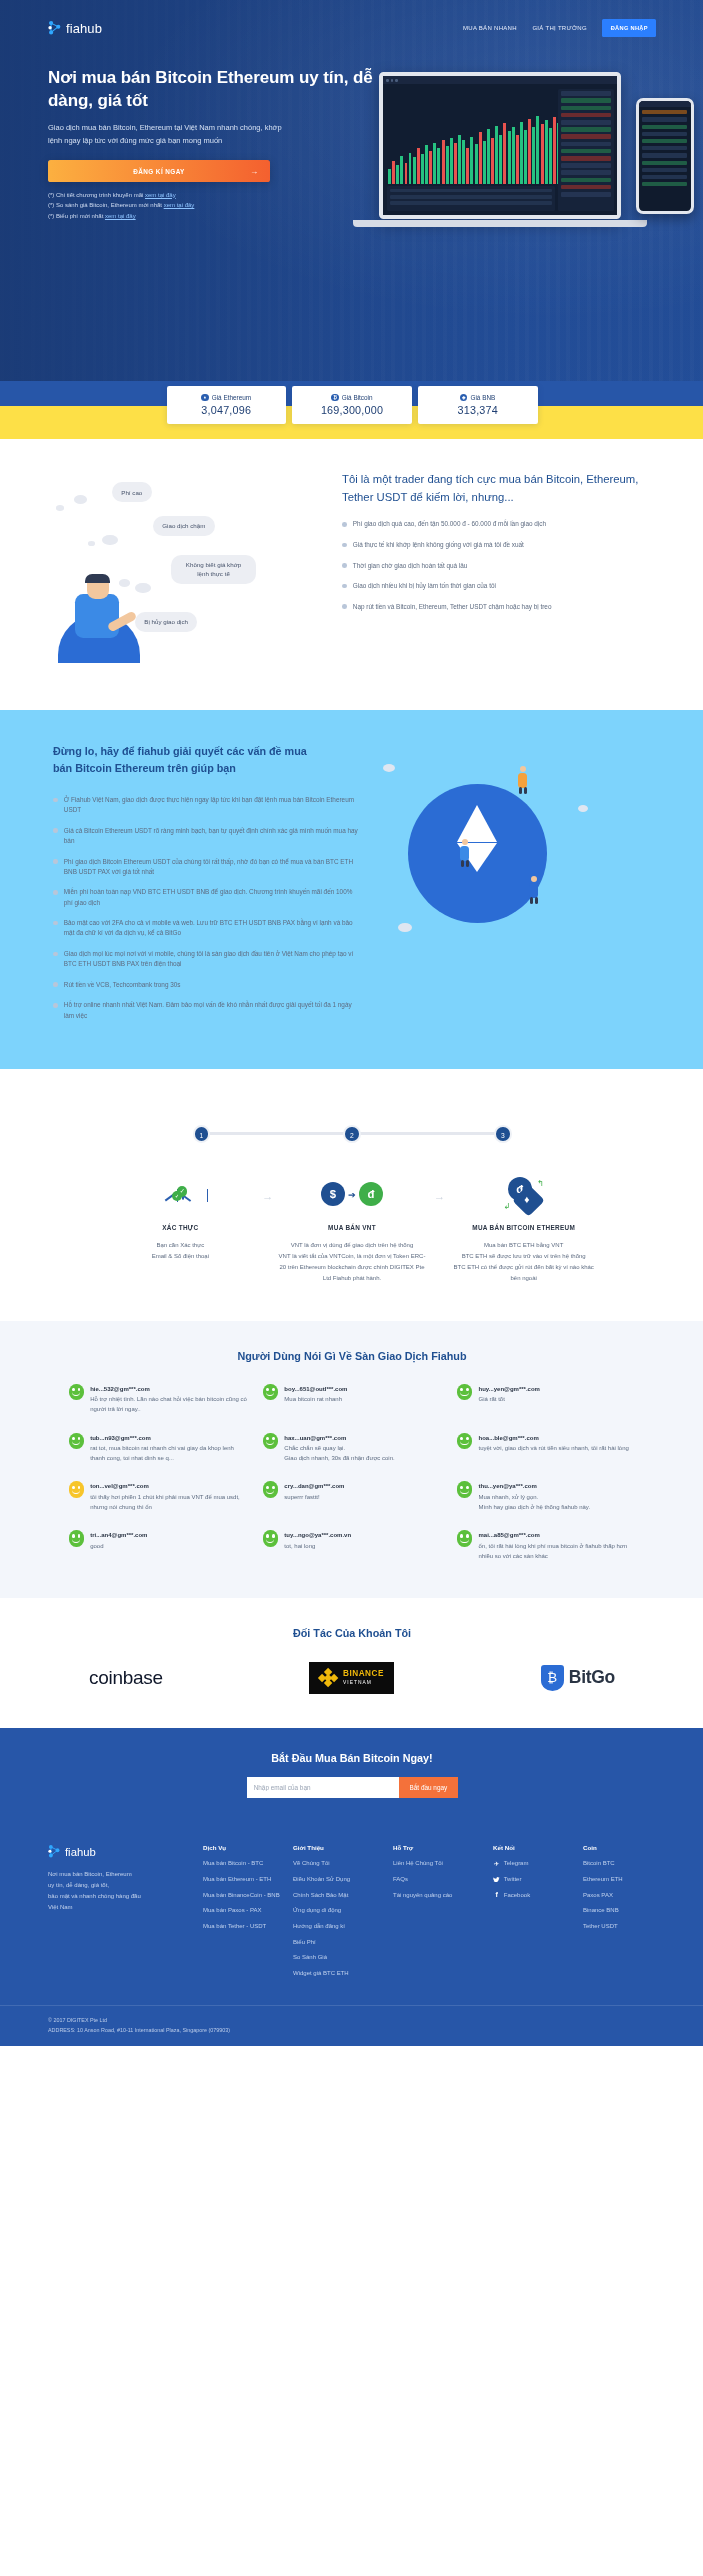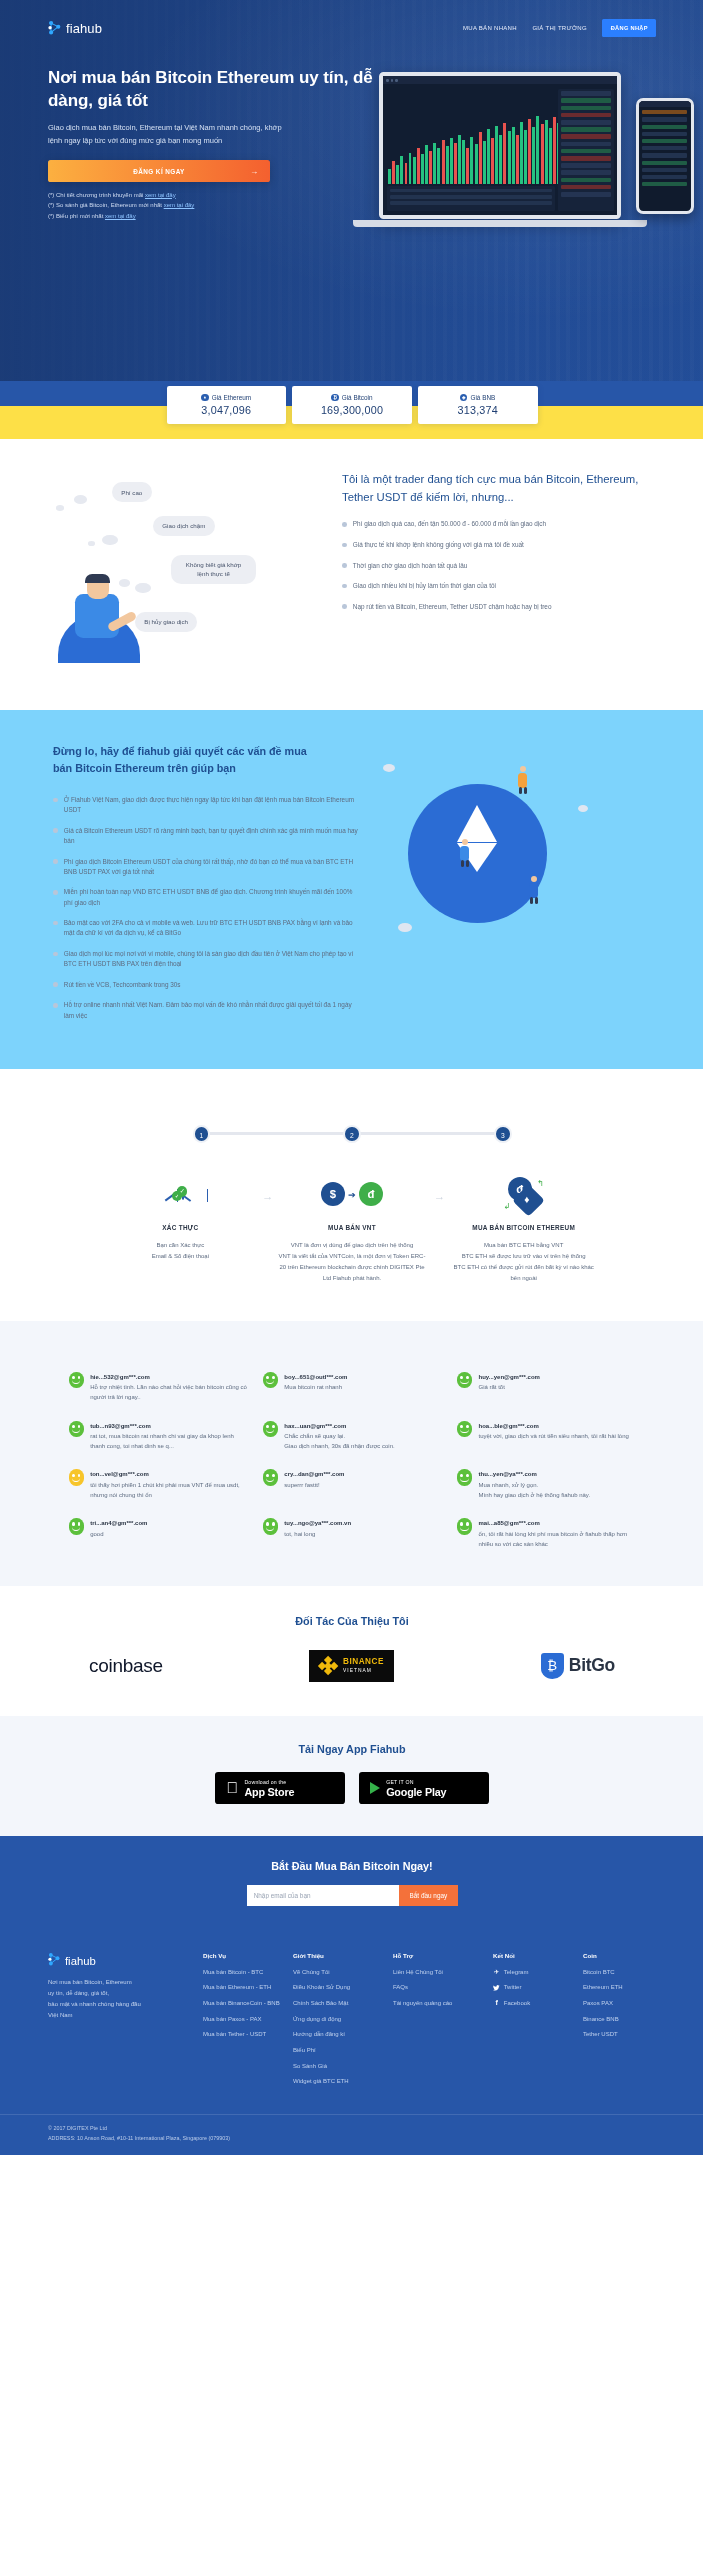--- a/index.html
+++ b/index.html
@@ -650,20 +650,21 @@
         </div>
         <div class="how-h3">MUA BÁN BITCOIN ETHEREUM</div>
         <div class="how-p pre" style="white-space: pre-line;">Mua bán BTC ETH bằng VNT
 BTC ETH sẽ được lưu trữ vào ví trên hệ thống
 BTC ETH có thể được gửi rút đến bất kỳ ví nào khác bên ngoài</div>
       </div>
     </div>
   </section>
 
   <section class="sec-test">
+    <h2 class="sec-h2c">Người Dùng Nói Gì Về Sàn Giao Dịch Fiahub</h2>
     <div class="test-grid" id="test-grid">
         <div class="test">
           <span class="smiley green">
             <span class="sm-eye l"></span>
             <span class="sm-eye r"></span>
             <span class="sm-mouth"></span>
           </span>
           <span><span class="test-em">hie...532@gm***.com</span><span class="test-tx pre" style="display:block;white-space:pre-line">Hỗ trợ nhiệt tình. Lần nào chat hỏi việc bán bitcoin cũng có người trả lời ngay..</span></span>
         </div>
         <div class="test">
@@ -753,21 +754,21 @@
             <span class="sm-eye l"></span>
             <span class="sm-eye r"></span>
             <span class="sm-mouth"></span>
           </span>
           <span><span class="test-em">mai...a85@gm***.com</span><span class="test-tx pre" style="display:block;white-space:pre-line">ổn, tôi rất hài lòng khi phí mua bitcoin ở fiahub thấp hơn nhiều so với các sàn khác</span></span>
         </div>
       </div>
   </section>
 
   <section class="sec-part">
-    <h2 class="sec-h2c">Đối Tác Của Thiệu Tôi</h2>
+    <h2 class="sec-h2c">Đối Tác Của Khoản Tôi</h2>
     <div class="part-row">
       <div class="coinbase">coinbase</div>
       <div class="binance-box">
         <span class="bnb-dia">
           <span class="t"></span>
             <span class="b"></span>
             <span class="l"></span>
             <span class="r"></span>
             <span class="c"></span>
         </span>
@@ -776,39 +777,20 @@
           <small>VIETNAM</small>
         </span>
       </div>
       <div class="bitgo">
         <span class="bitgo-sh"></span>
         <span class="bitgo-tx">BitGo</span>
       </div>
     </div>
   </section>
 
-  <section class="sec-app">
-    <h2 class="sec-h2c">Tải Ngay App Fiahub</h2>
-    <div class="app-row">
-      <div class="store">
-        <span class="glyph"></span>
-        <span>
-          <span class="st-sm">Download on the</span>
-          <span class="st-lg" style="display:block">App Store</span>
-        </span>
-      </div>
-      <div class="store">
-        <span class="gp-tri"></span>
-        <span>
-          <span class="st-sm">GET IT ON</span>
-          <span class="st-lg" style="display:block">Google Play</span>
-        </span>
-      </div>
-    </div>
-  </section>
 
   <section class="sec-cta">
     <h2 class="cta-h2">Bắt Đầu Mua Bán Bitcoin Ngay!</h2>
     <div class="cta-form">
       <input class="cta-input" type="email" placeholder="Nhập email của bạn" style="">
       <button class="cta-btn">Bắt đầu ngay</button>
     </div>
   </section>
 
   <footer class="footer">

